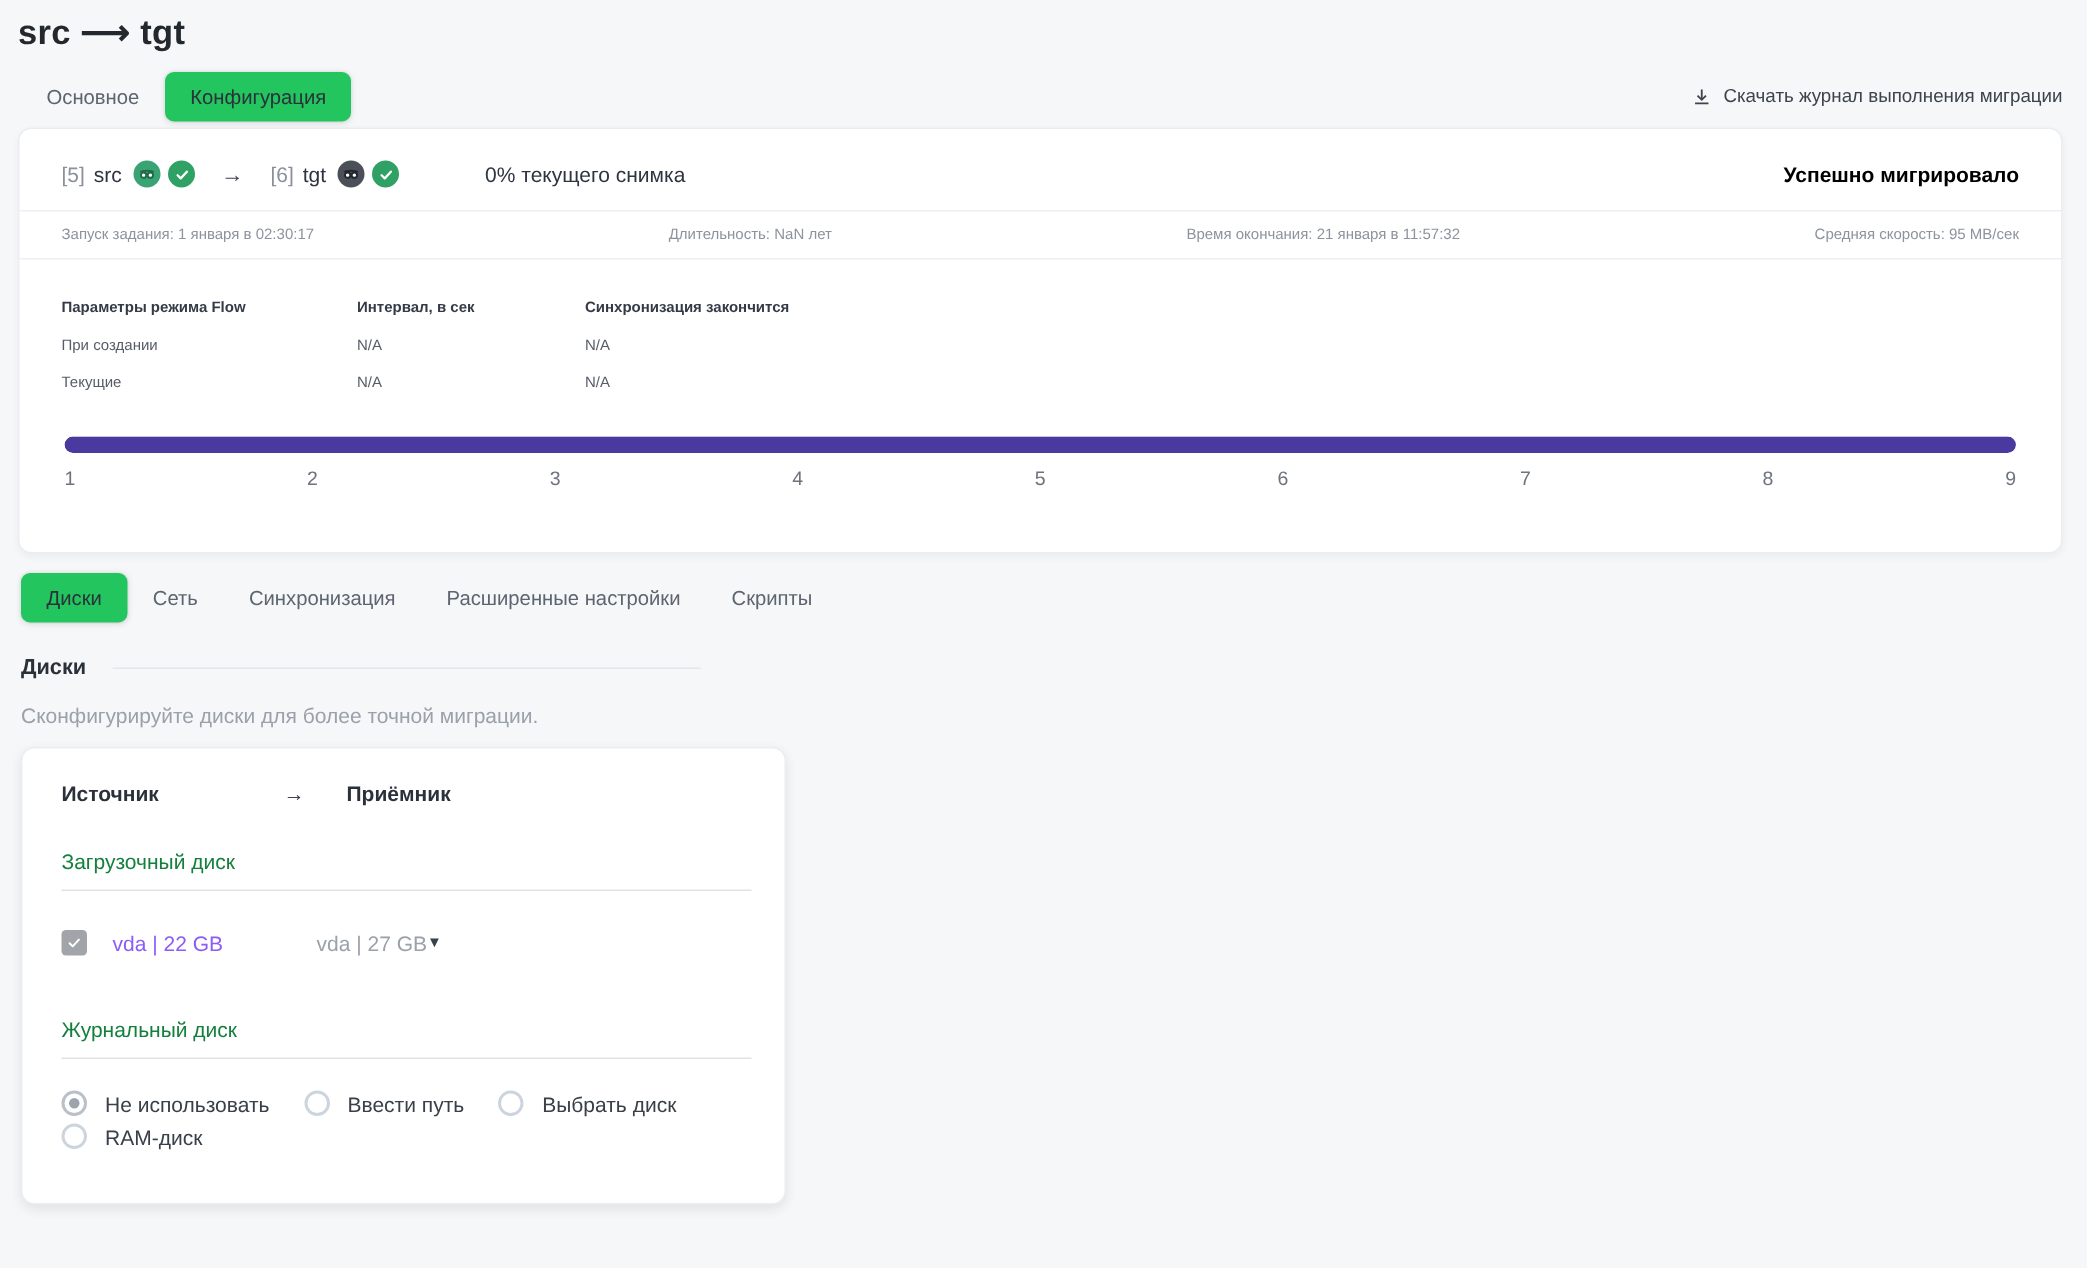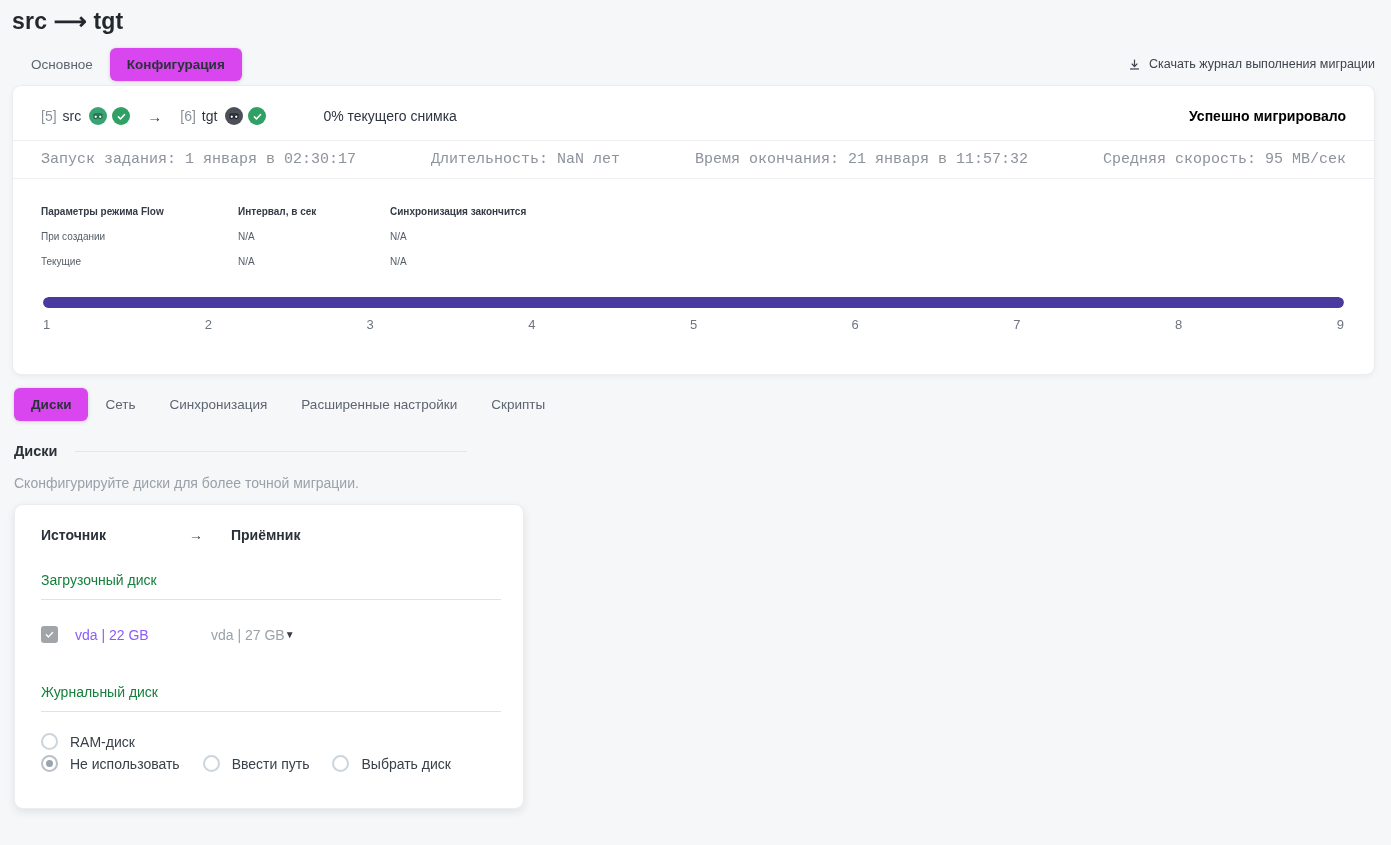--- a/index.html
+++ b/index.html
@@ -19,21 +19,21 @@
     padding:8px 0 0 12px; letter-spacing:.2px;
   }
 
   
   .tabbar { display:flex; align-items:center; margin:10px 16px 0 14px; height:38px; }
   .tab {
     font-size:13.5px; color:#5d6570; padding:9px 17px; cursor:pointer;
     border-radius:6px; white-space:nowrap;
   }
   .tab.active {
-    background:#d946ef; color:#2b313a; font-weight:bold;
+    background:#22c55e; color:#2b313a; font-weight:normal;
     box-shadow:0 1px 4px rgba(30,36,48,.14), 0 0 0 1px rgba(30,36,48,.03);
   }
   .download-link {
     margin-left:auto; display:flex; align-items:center; gap:8px;
     font-size:12.5px; color:#3d434d; cursor:pointer;
   }
   .download-link svg { display:block; }
 
   
   .card {
@@ -52,21 +52,21 @@
   .badge.agent-dark { background:#4b5058; }
   .badge.check { background:#2fa164; }
   .mig-arrow { color:#3d434d; margin:0 18px 0 12px; font-size:15px; }
   .snapshot-text { margin-left:52px; color:#2e3440; }
   .mig-status { margin-left:auto; color:#2a9d61; font-weight:bold; font-size:14px; }
 
   
   .stats-row {
     display:flex; justify-content:space-between; align-items:center;
     border-top:1px solid #edeff2; border-bottom:1px solid #edeff2;
-    padding:10px 28px; font-size:15px; color:#8d939d;font-family:Liberation Mono, monospace;
+    padding:10px 28px; font-size:10px; color:#8d939d;
   }
   .stat { white-space:nowrap; }
 
   
   .flow-table { padding:20px 28px 0 28px; font-size:10px; }
   .ft-row { display:flex; line-height:25px; }
   .ft-c1 { width:197px; }
   .ft-c2 { width:152px; }
   .ft-c3 { flex:1; }
   .ft-head { font-weight:bold; color:#343b46; }
@@ -258,35 +258,35 @@
       <span class="disk-select">
         <span>vda | 27 GB</span>
         <span class="caret">▼</span>
       </span>
     </div>
 
     <div class="field-label journal-label">Журнальный диск</div>
 
     <div class="radio-group">
       <div class="radio-row">
+        <span class="radio-opt checked">
+          <span class="radio-circle"></span>
+          <span class="radio-label">Не использовать</span>
+        </span>
         <span class="radio-opt">
           <span class="radio-circle"></span>
+          <span class="radio-label">Ввести путь</span>
+        </span>
+        <span class="radio-opt">
+          <span class="radio-circle"></span>
+          <span class="radio-label">Выбрать диск</span>
+        </span>
+      </div>
+      <div class="radio-row">
+        <span class="radio-opt">
+          <span class="radio-circle"></span>
           <span class="radio-label">RAM-диск</span>
         </span>
       </div>
-      <div class="radio-row">
-        <span class="radio-opt checked">
-          <span class="radio-circle"></span>
-          <span class="radio-label">Не использовать</span>
-        </span>
-        <span class="radio-opt">
-          <span class="radio-circle"></span>
-          <span class="radio-label">Ввести путь</span>
-        </span>
-        <span class="radio-opt">
-          <span class="radio-circle"></span>
-          <span class="radio-label">Выбрать диск</span>
-        </span>
-      </div>
     </div>
   </div>
 
 </div>
 
 </body></html>

